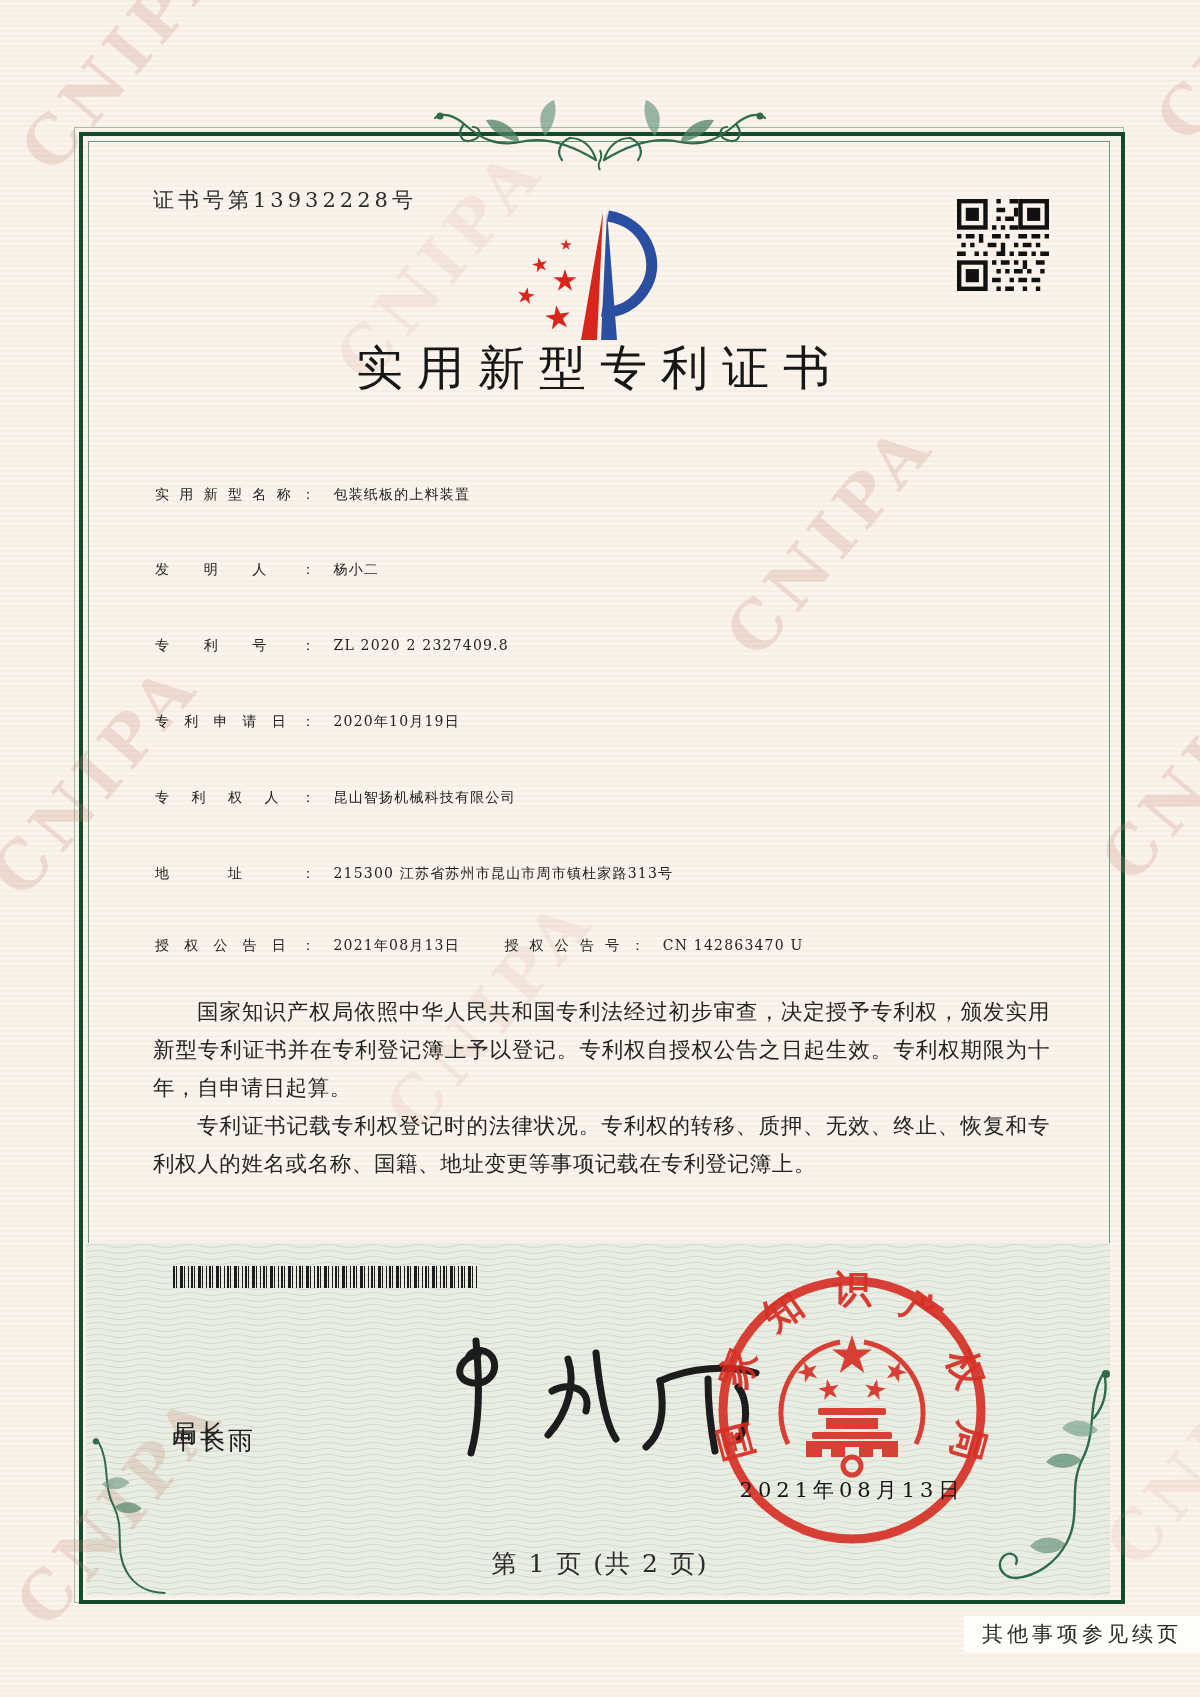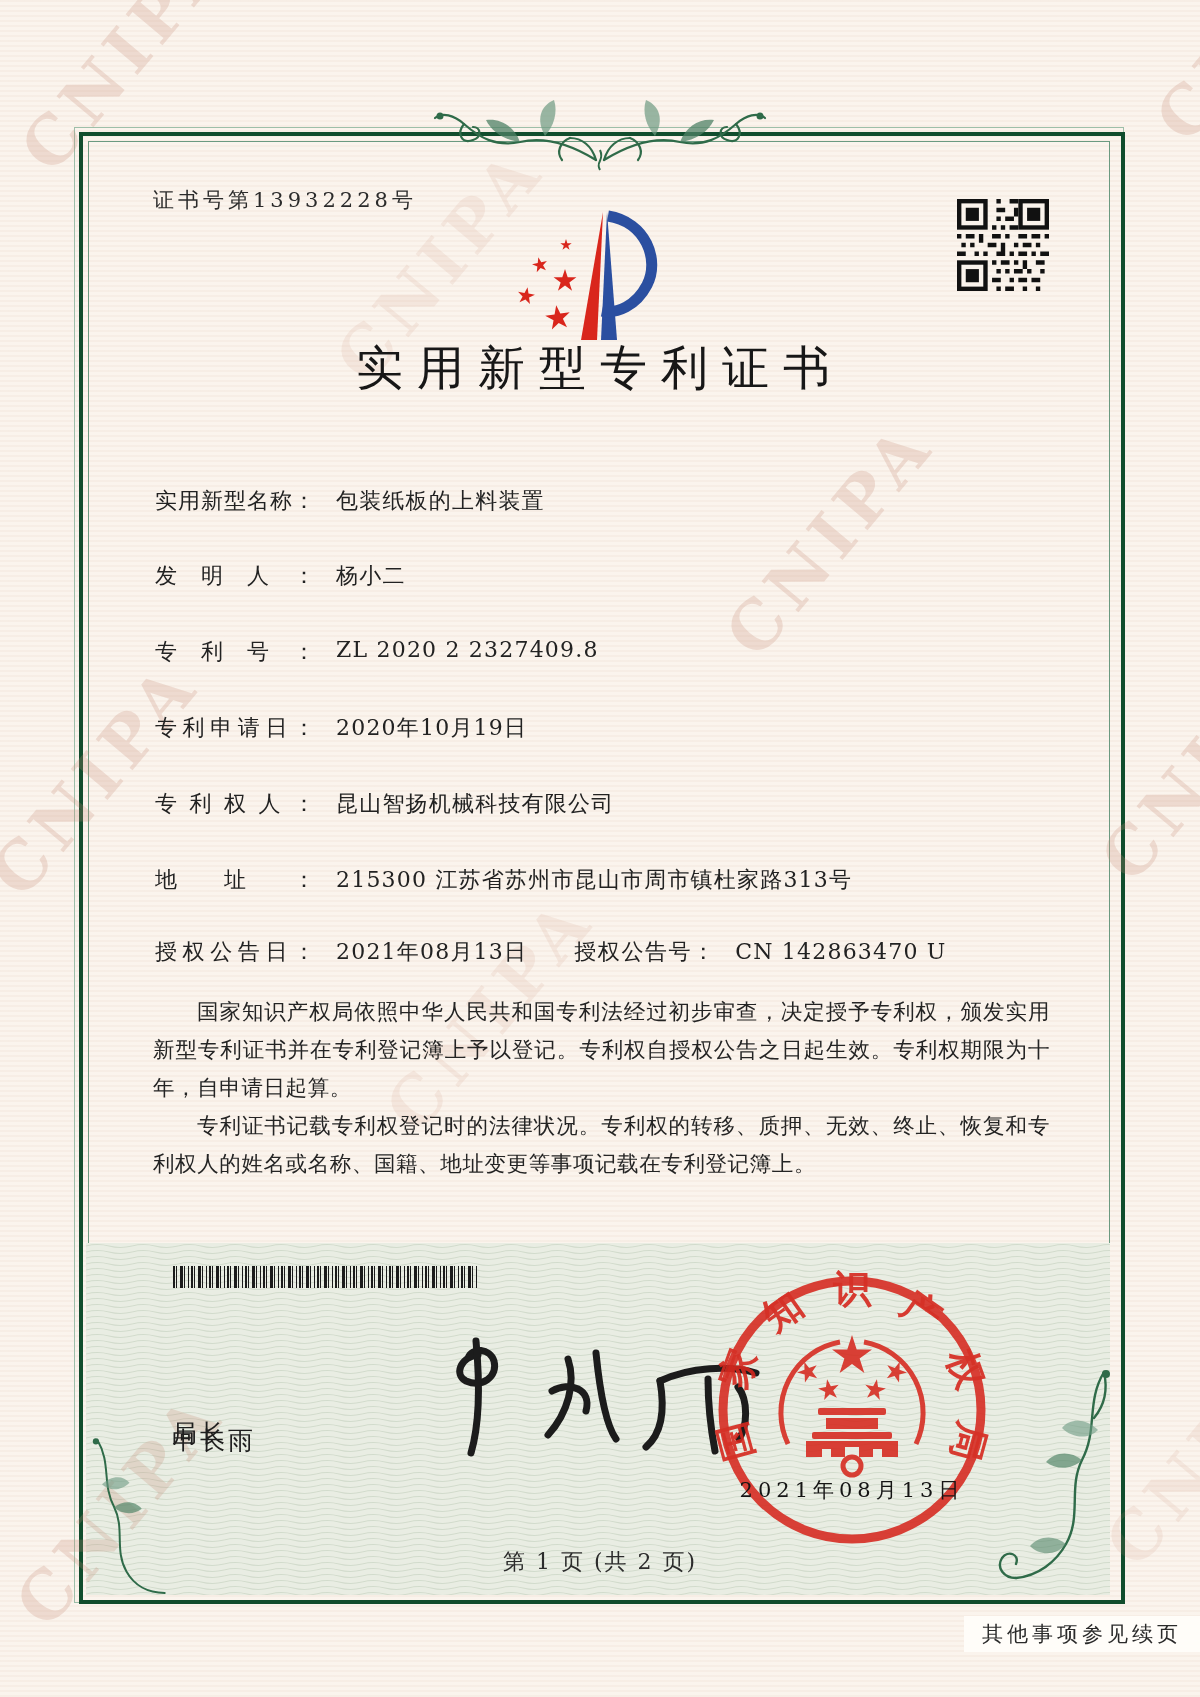--- a/index.html
+++ b/index.html
@@ -14,42 +14,42 @@
   .wm{position:absolute;font-family:"DejaVu Serif",serif;font-weight:bold;font-size:66px;letter-spacing:8px;
       color:rgba(198,140,115,0.24);transform:rotate(-50deg);z-index:1;pointer-events:none;white-space:nowrap;}
   .wm-faint{color:rgba(198,140,115,0.13);}
   
   .cert-no{position:absolute;left:153px;top:186px;font-size:21px;letter-spacing:4px;color:#2b2b2b;z-index:2;}
   .logo{position:absolute;left:498px;top:188px;width:170px;height:160px;z-index:2;}
   .qr{position:absolute;left:957px;top:199px;width:92px;height:92px;z-index:2;}
   .title{position:absolute;left:0;right:0;top:337px;text-align:center;font-size:47px;font-weight:400;
          letter-spacing:14px;color:#171717;z-index:2;}
   
-  .fr{position:absolute;left:155px;font-size:22px;color:#222;z-index:2;white-space:nowrap;}
+  .fr{position:absolute;left:155px;font-size:14px;color:#222;z-index:2;white-space:nowrap;}
   .flabel{display:inline-block;width:160px;text-align:justify;text-align-last:justify;vertical-align:top;}
   .flabel2{display:inline-block;width:140px;margin-left:40px;text-align:justify;text-align-last:justify;vertical-align:top;}
   .fvalue{margin-left:14px;letter-spacing:1.2px;}
   
   .bodytext{position:absolute;left:153px;top:993px;width:897px;font-size:21.5px;line-height:38px;
             color:#242424;text-align:justify;z-index:2;}
   .bodytext p{margin:0;text-indent:44px;letter-spacing:.6px;}
   
   .lower{position:absolute;left:86px;top:1243px;width:1024px;height:352px;z-index:0;}
   .lower svg{display:block;}
   .barcode{position:absolute;left:173px;top:1266px;width:304px;height:22px;z-index:2;
      background:repeating-linear-gradient(90deg,#1b1b1b 0 2px,rgba(0,0,0,0) 2px 3px,#1b1b1b 3px 4px,
      rgba(0,0,0,0) 4px 7px,#1b1b1b 7px 10px,rgba(0,0,0,0) 10px 11px,#1b1b1b 11px 12px,rgba(0,0,0,0) 12px 15px,
      #1b1b1b 15px 16px,rgba(0,0,0,0) 16px 18px);}
   .issuer-title{position:absolute;left:172px;top:1372px;font-size:25px;color:#1e1e1e;z-index:2;letter-spacing:3px;font-family:Liberation Serif, serif;margin-top:45px;}
   .issuer-name{position:absolute;left:172px;top:1424px;font-size:25px;color:#1e1e1e;z-index:2;letter-spacing:3px;font-family:Liberation Mono, monospace;}
   .signature{position:absolute;left:408px;top:1333px;width:392px;height:128px;z-index:2;}
   .seal{position:absolute;left:712px;top:1270px;width:280px;height:280px;z-index:3;opacity:.95;}
   .seal-date{position:absolute;left:672px;top:1476px;width:360px;text-align:center;font-size:21px;
              letter-spacing:5px;color:#141414;z-index:4;}
-  .page-info{position:absolute;left:0;right:0;top:1547px;text-align:center;font-size:22px;
+  .page-info{position:absolute;left:0;right:0;top:1547px;text-align:center;font-size:25px;
              letter-spacing:2px;color:#2c2c2c;z-index:4;}
   .footer-note{position:absolute;left:0;right:0;top:1616px;text-align:right;z-index:2;}
   .footer-note span{display:inline-block;background:#fffdf9;padding:4px 18px;font-size:21px;
              letter-spacing:4px;color:#2a2a2a;}
   .top-orn{position:absolute;left:428px;top:90px;width:344px;height:88px;z-index:3;}
   .corner-br{position:absolute;left:982px;top:1366px;width:130px;height:230px;z-index:2;}
   .corner-bl{position:absolute;left:86px;top:1420px;width:110px;height:176px;z-index:2;transform:scaleX(-1);}
 </style>
 </head>
 <body>

